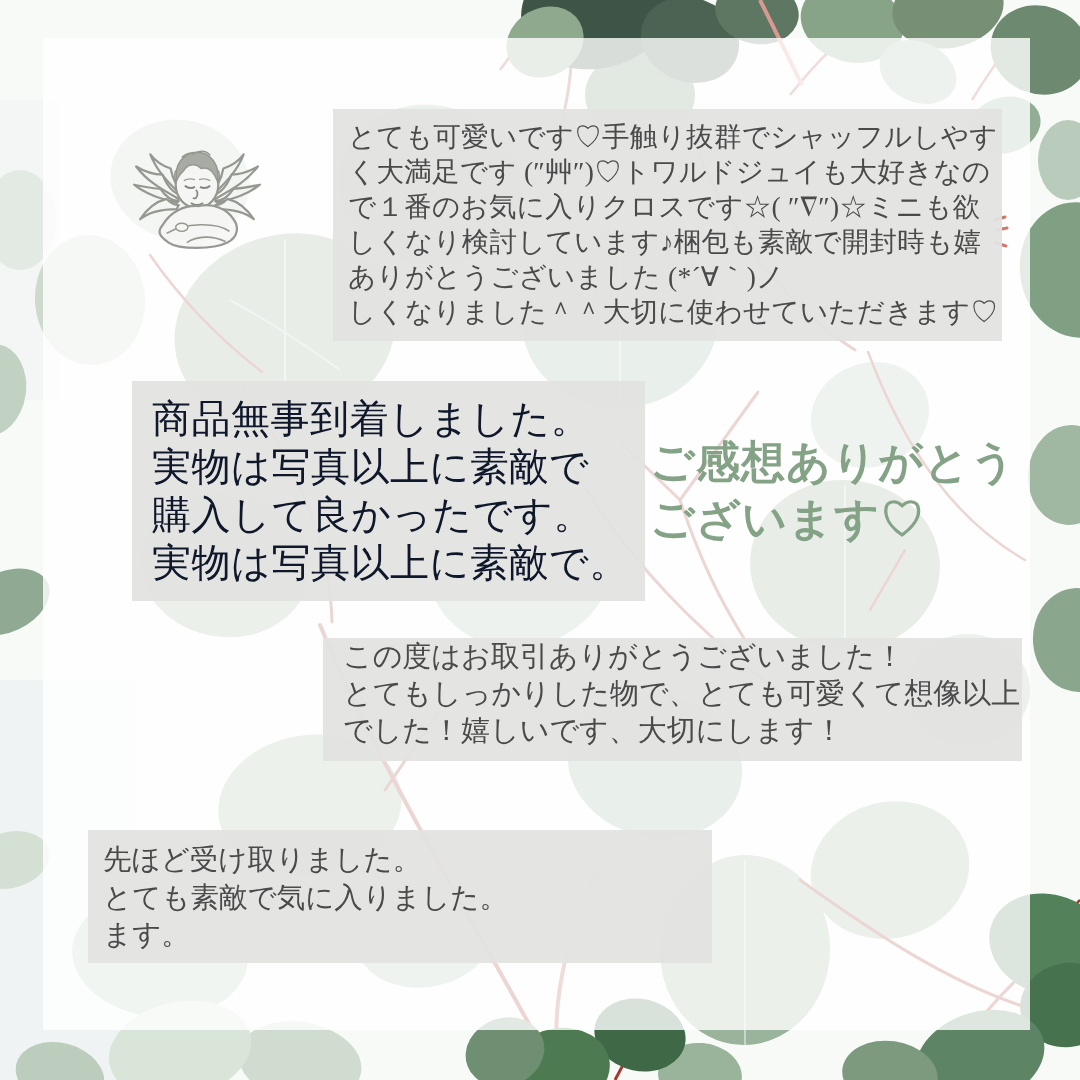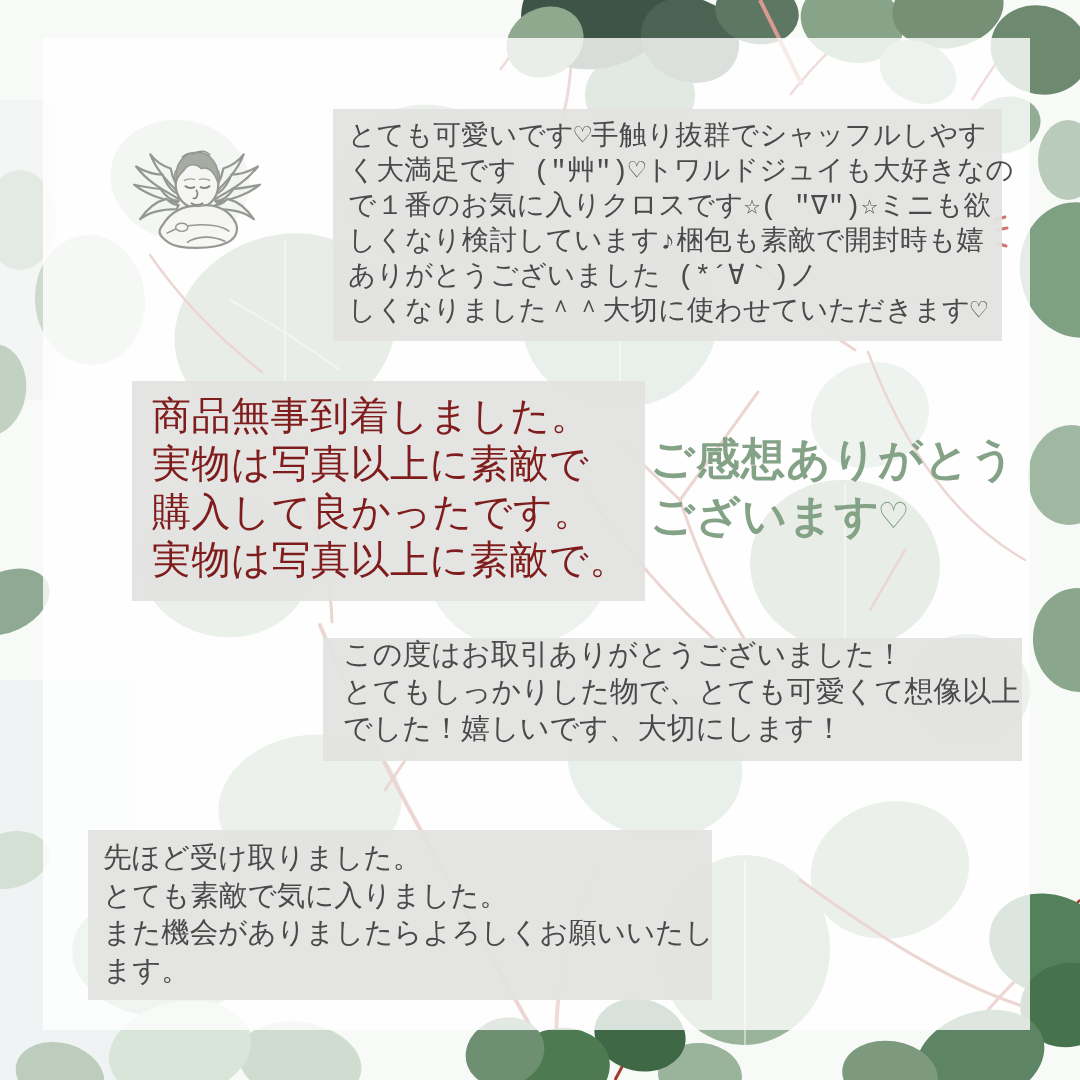--- a/index.html
+++ b/index.html
@@ -1,37 +1,37 @@
 <!DOCTYPE html>
 <html><head>
 <meta charset="utf-8">
 <style>
   html,body{margin:0;padding:0;background:#ffffff;}
   .canvas{
     position:relative;width:1080px;height:1080px;overflow:hidden;
     background:#f7f9f7;
-    font-family:Liberation Mono, monospace;
+    font-family:Liberation Serif, serif;
   }
   .bg-photo{position:absolute;left:0;top:0;width:1080px;height:1080px;}
   .overlay{
     position:absolute;left:43px;top:38px;width:987px;height:992px;
     background:rgba(255,255,255,0.80);
   }
   .cherub{position:absolute;left:126px;top:143px;width:142px;height:122px;}
   .red-marks{position:absolute;left:992px;top:214px;width:24px;height:38px;}
   .card{
     position:absolute;box-sizing:border-box;
     background:rgba(227,227,226,0.95);
     color:#4a4a4a;
   }
   .card .ln{white-space:nowrap;}
   .card1{left:333px;top:109px;width:669px;padding:10px 6px 12px 15px;
          font-size:27.5px;line-height:35px;letter-spacing:0.3px;}
   .card2{left:132px;top:381px;width:513px;padding:14px 0 14px 20px;
-         font-size:39px;line-height:48px;color:#7f1d1d;letter-spacing:0.5px;}
+         font-size:39px;line-height:48px;color:#0f172a;letter-spacing:0.5px;}
   .card3{left:323px;top:638px;width:699px;padding:0 0 12px 20px;
          font-size:29px;line-height:37px;}
   .card4{left:88px;top:830px;width:624px;padding:11px 0 9px 15px;
          font-size:28.5px;line-height:37.5px;}
   .heading{
     position:absolute;left:650px;top:434px;width:400px;
     text-align:left;font-size:44px;font-weight:900;
     color:#84a286;line-height:57px;letter-spacing:1px;
   }
 </style>
@@ -203,17 +203,16 @@
 
   <div class="card card3">
     <div class="ln">この度はお取引ありがとうございました！</div>
     <div class="ln">とてもしっかりした物で、とても可愛くて想像以上</div>
     <div class="ln">でした！嬉しいです、大切にします！</div>
   </div>
 
   <div class="card card4">
     <div class="ln">先ほど受け取りました。</div>
     <div class="ln">とても素敵で気に入りました。</div>
-    <div class="ln">また機会がありましたらよろしくお願いいたし</div>
     <div class="ln">ます。</div>
   </div>
 
 </div>
 
 </body></html>

